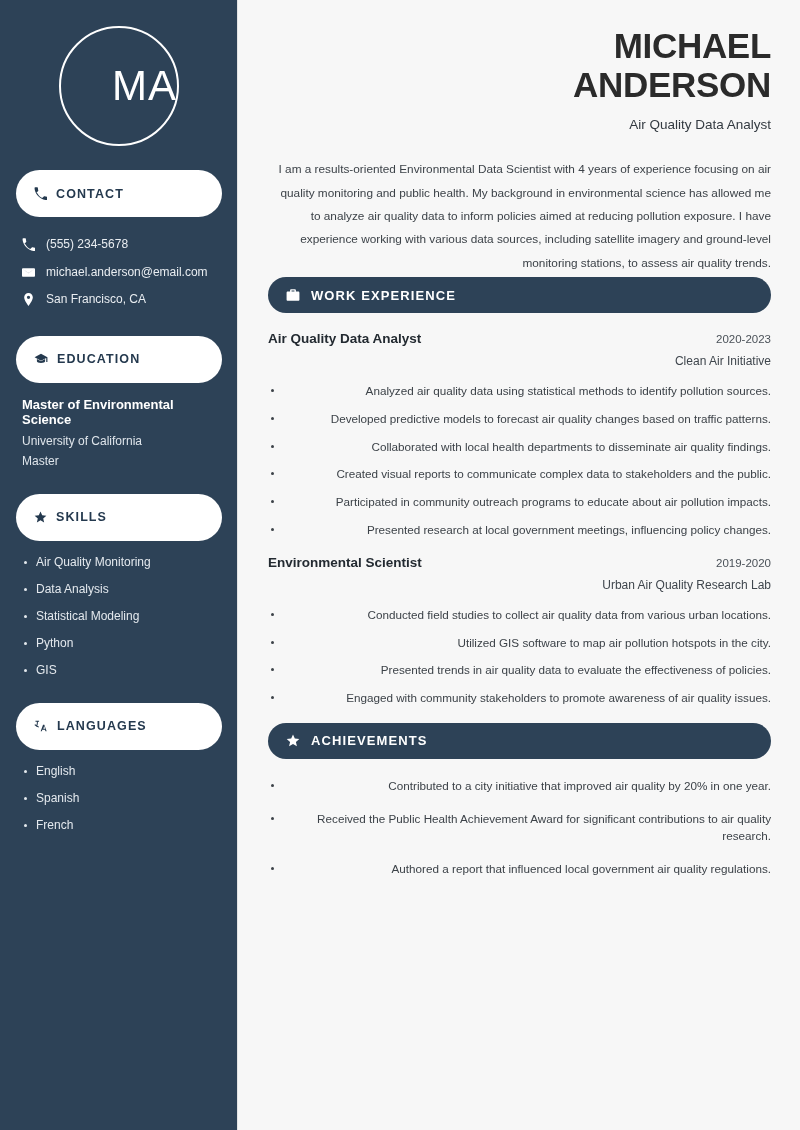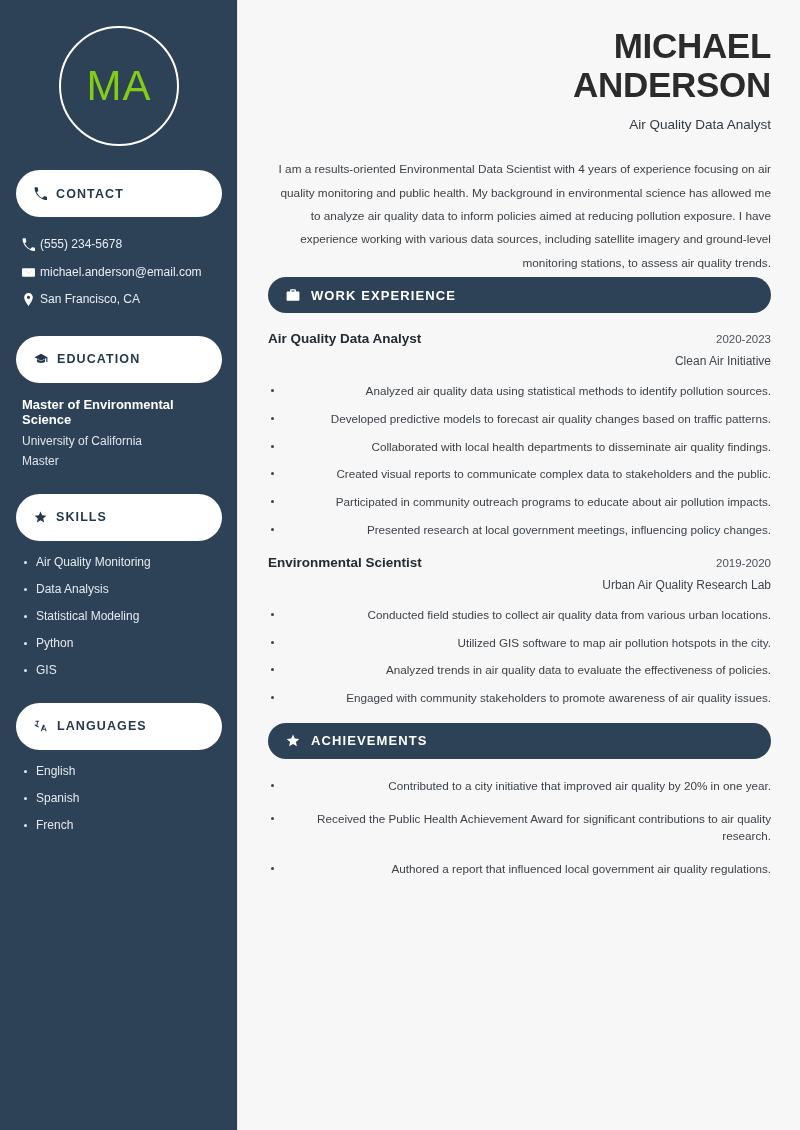--- a/index.html
+++ b/index.html
@@ -47,22 +47,22 @@
     padding-top: 26px;
     padding-bottom: 24px;
   }
   .avatar {
     width: 120px;
     height: 120px;
     border-radius: 50%;
     border: 2px solid #ffffff;
     display: flex;
     align-items: center;
-    justify-content: center;
-    color: #84cc16;
+    justify-content: flex-end;
+    color: #ffffff;
     font-size: 42px;
     font-weight: 400;
     letter-spacing: 1px;
   }
 
   .pill {
     background: #ffffff;
     color: #24394e;
     border-radius: 999px;
     height: 47px;
@@ -77,21 +77,21 @@
     font-weight: bold;
     letter-spacing: 1.1px;
   }
   .pill .ic { display: flex; align-items: center; }
   .pill .ic svg { display: block; fill: #24394e; }
 
   .contact-list { margin-bottom: 22px; }
   .contact-row {
     display: flex;
     align-items: center;
-    gap: 5px;
+    gap: 11px;
     padding: 6px 6px;
     font-size: 12px;
     color: #e9edf1;
   }
   .contact-row .ic svg { display: block; fill: #ffffff; }
   .contact-text { line-height: 1.3; }
 
   .edu-block { padding: 0 6px; margin-bottom: 26px; }
   .edu-degree {
     font-size: 13px;
@@ -350,21 +350,21 @@
 
     <div class="job">
       <div class="job-head">
         <div class="job-title">Environmental Scientist</div>
         <div class="job-dates">2019-2020</div>
       </div>
       <div class="job-org">Urban Air Quality Research Lab</div>
       <ul class="bullets">
         <li>Conducted field studies to collect air quality data from various urban locations.</li>
         <li>Utilized GIS software to map air pollution hotspots in the city.</li>
-        <li>Analyzed trends in air quality data to evaluate the effectiveness of policies.</li>
+        <li>Presented trends in air quality data to evaluate the effectiveness of policies.</li>
         <li>Engaged with community stakeholders to promote awareness of air quality issues.</li>
       </ul>
     </div>
 
     <div class="sec-bar">
       <span class="ic">
         <svg width="14" height="14" viewBox="0 0 24 24">
             <path d="M12 .8l3.1 7.1 7.7.7-5.8 5.1 1.7 7.5L12 17.3 5.3 21.2 7 13.7 1.2 8.6l7.7-.7L12 .8z"></path>
           </svg>
       </span>

